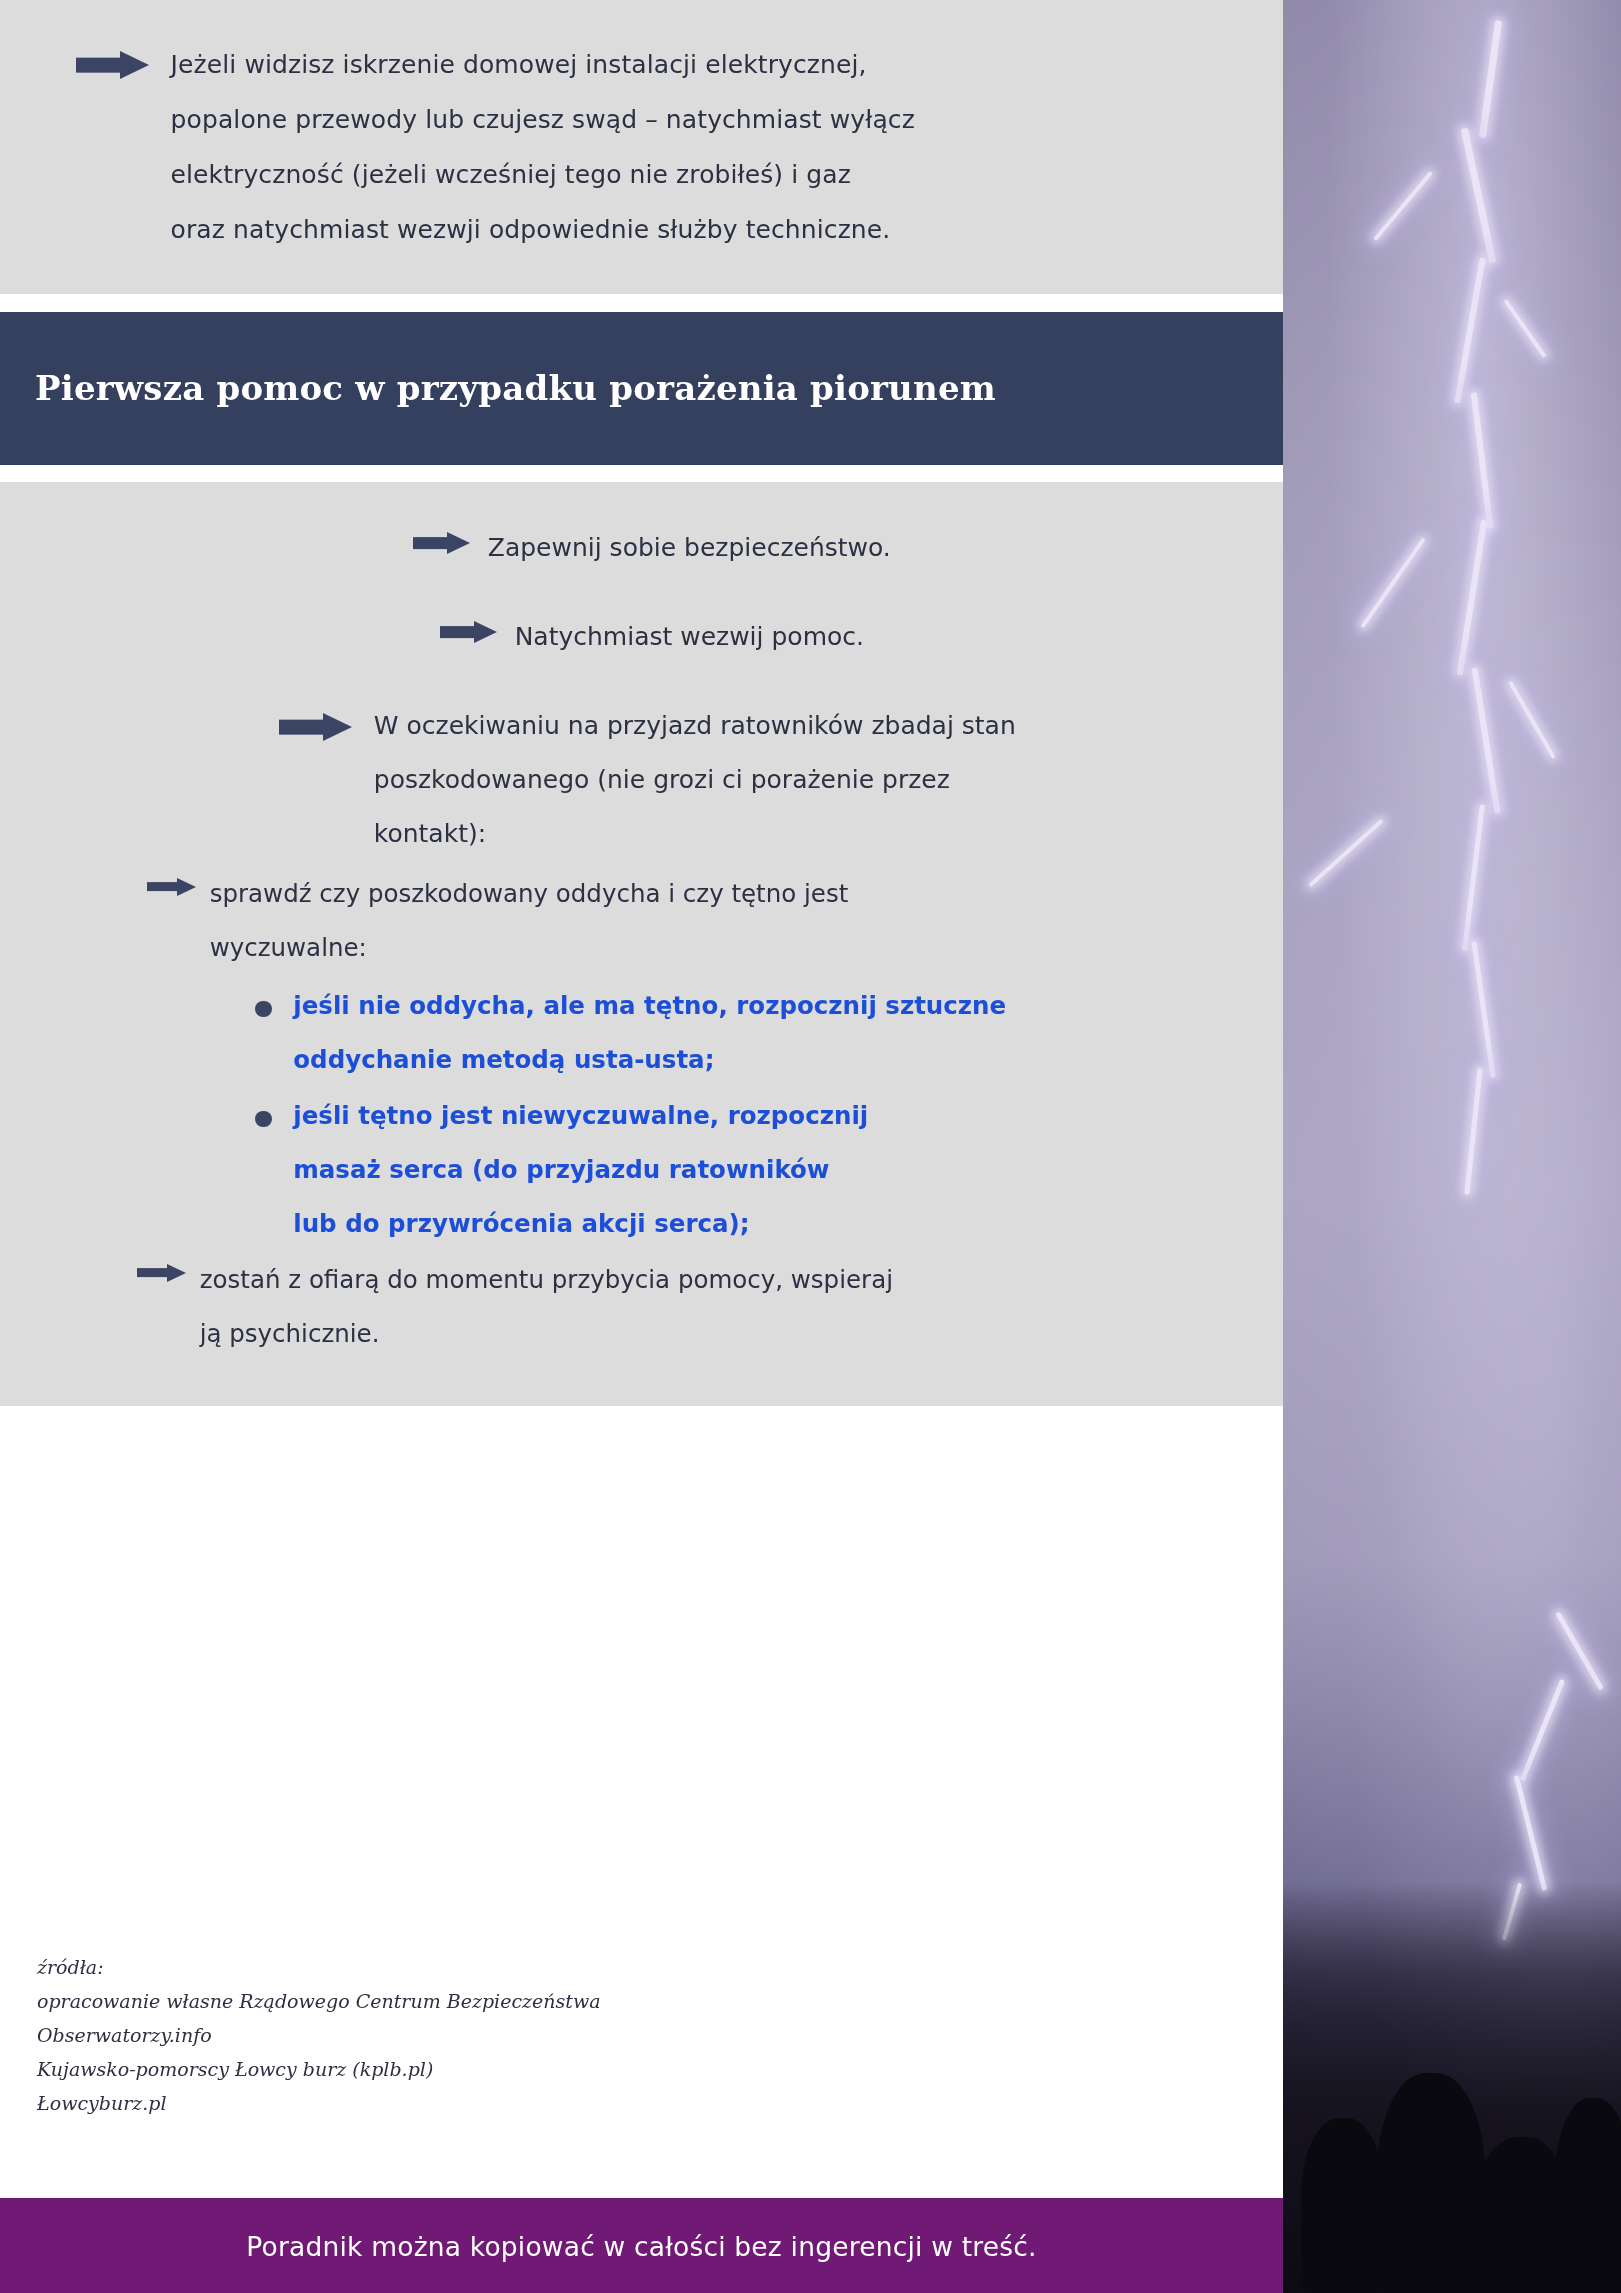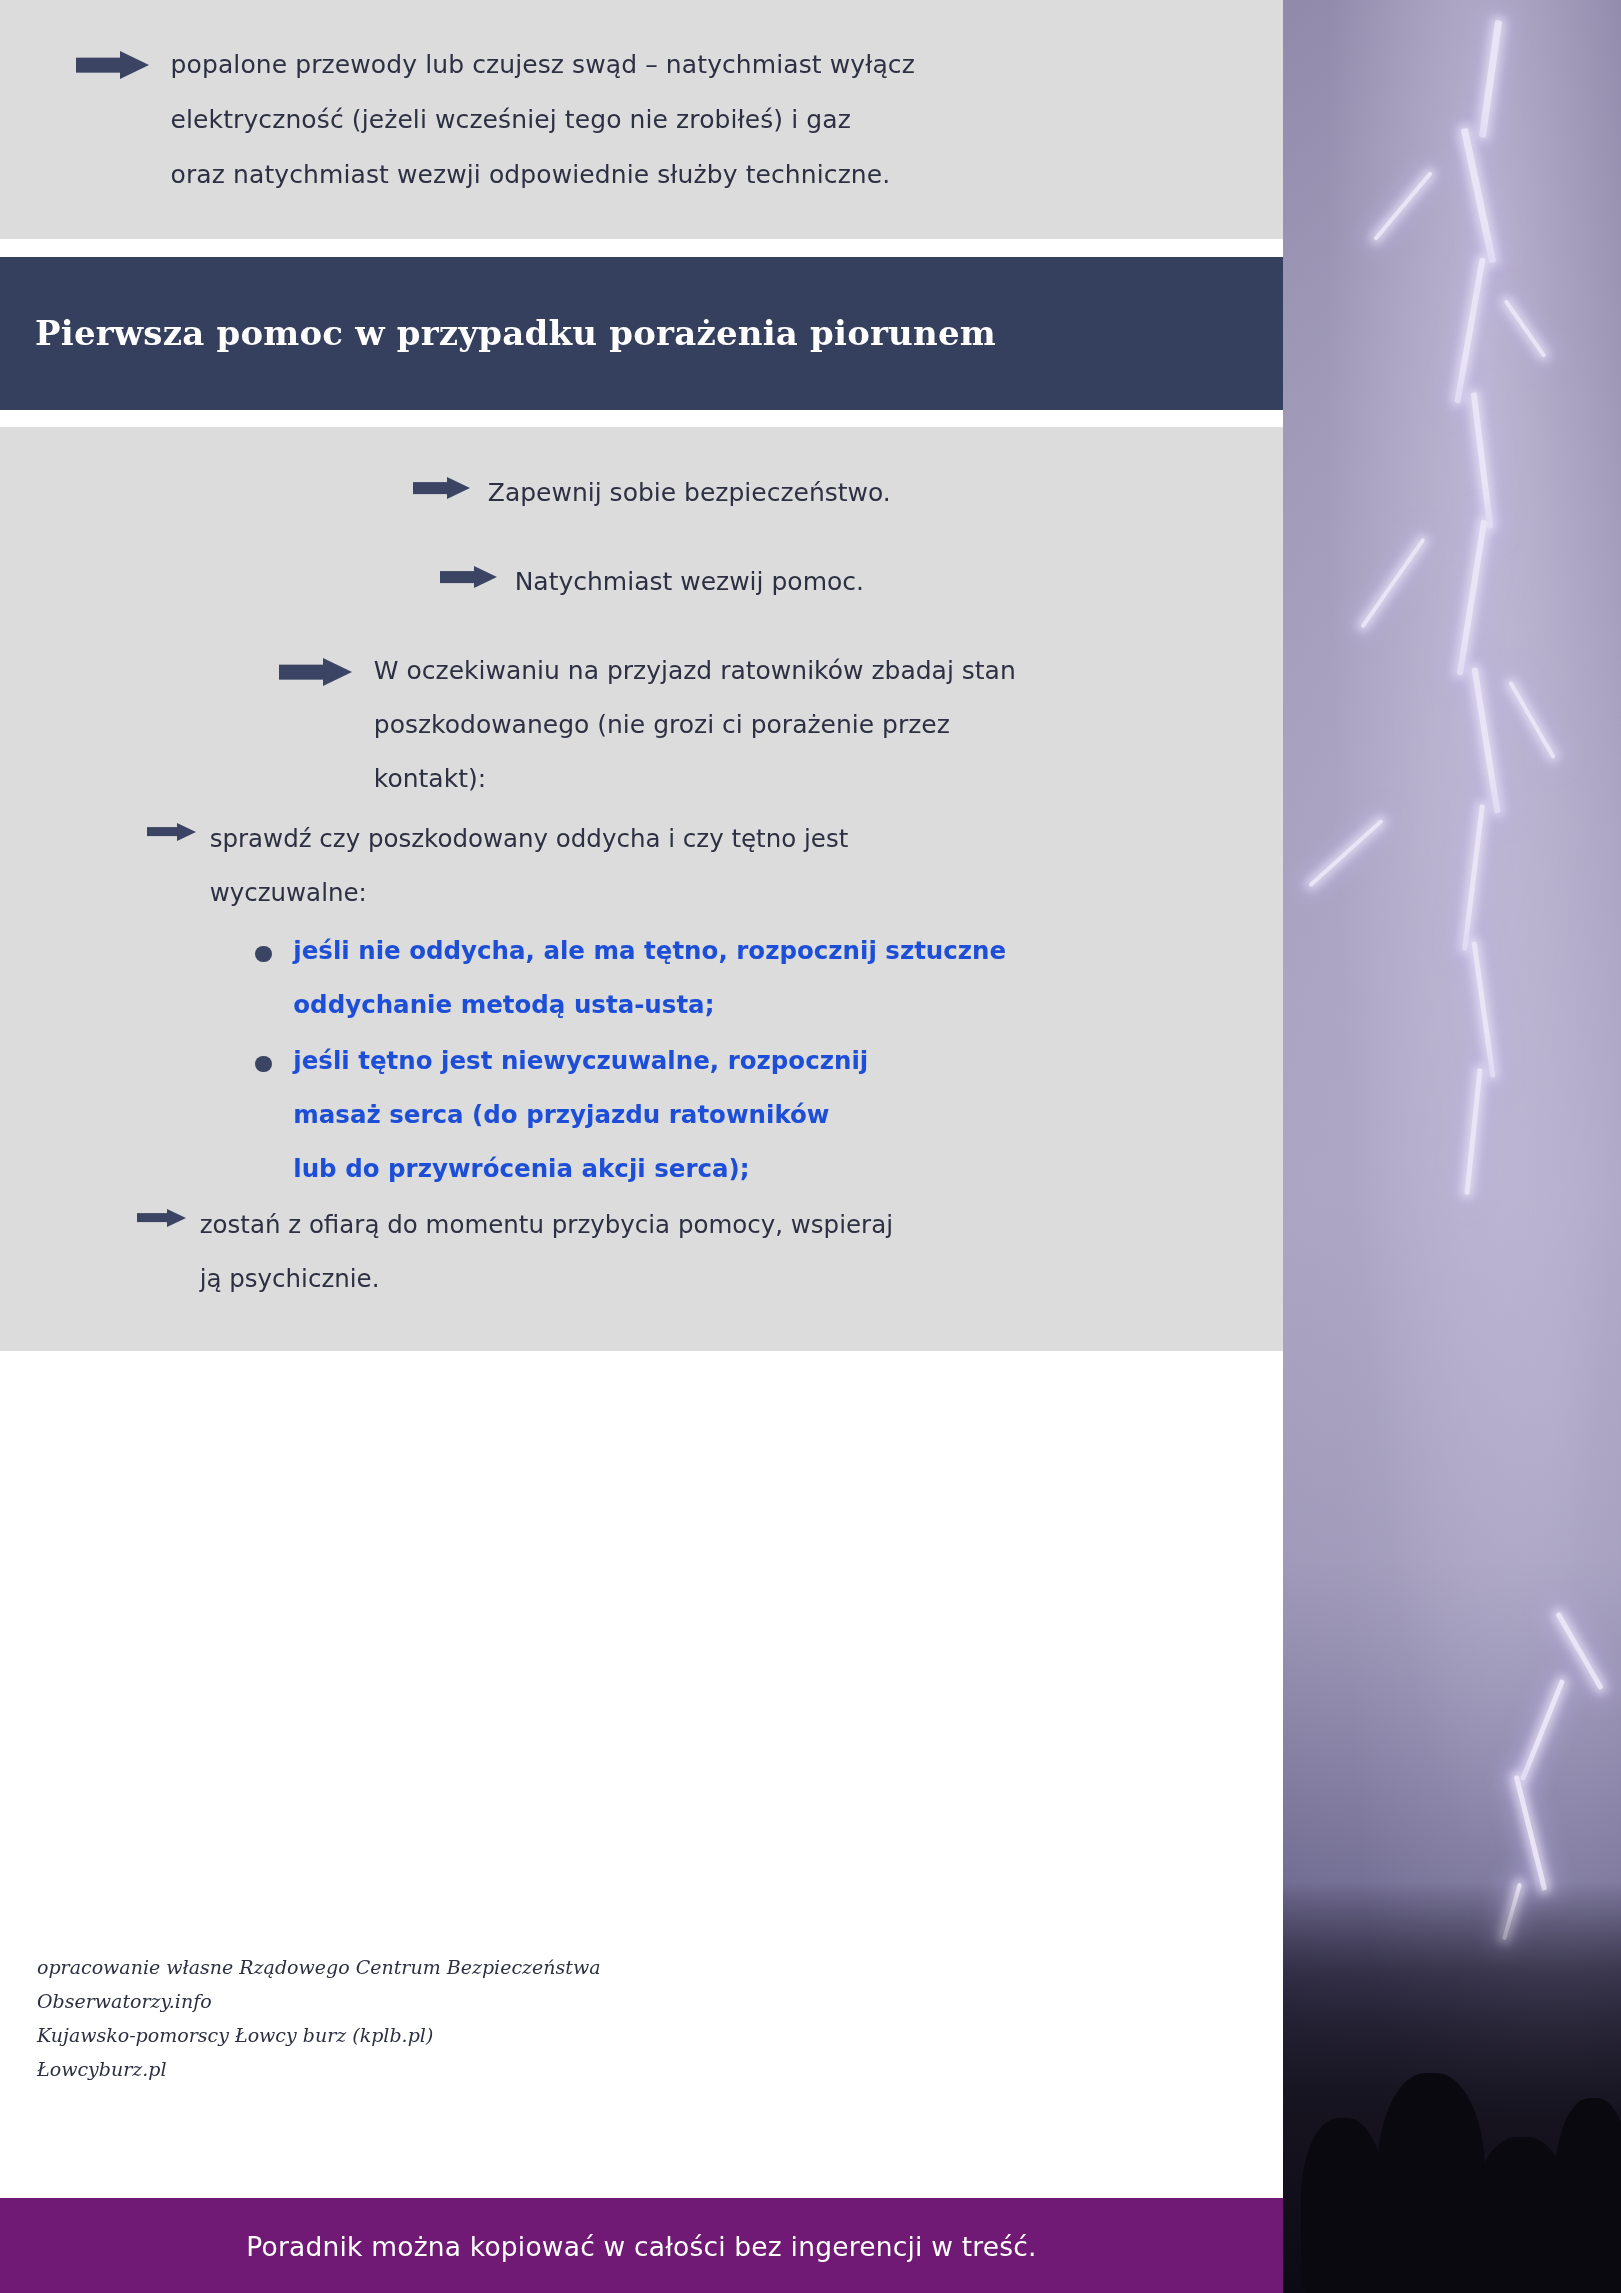--- a/index.html
+++ b/index.html
@@ -273,20 +273,21 @@
 
 <div class="content">
 
   <section class="panel-gray" id="top-warning">
     <div class="warn-row">
       <span class="arrow arrow-lg">
         <span class="shaft"></span>
           <span class="head"></span>
       </span>
       <div class="warn-text">
+        <div>Jeżeli widzisz iskrzenie domowej instalacji elektrycznej,</div>
         <div>popalone przewody lub czujesz swąd – natychmiast wyłącz</div>
         <div>elektryczność (jeżeli wcześniej tego nie zrobiłeś) i gaz</div>
         <div>oraz natychmiast wezwji odpowiednie służby techniczne.</div>
       </div>
     </div>
   </section>
 
   <div class="panel-white gap-white"></div>
 
   <section class="panel-navy" id="heading-bar">
@@ -360,20 +361,21 @@
       </span>
       <div class="sub-text">
         <div>zostań z ofiarą do momentu przybycia pomocy, wspieraj</div>
         <div>ją psychicznie.</div>
       </div>
     </div>
 
   </section>
 
   <div id="sources">
+    <div class="source-line">źródła:</div>
     <div class="source-line">opracowanie własne Rządowego Centrum Bezpieczeństwa</div>
     <div class="source-line">Obserwatorzy.info</div>
     <div class="source-line">Kujawsko-pomorscy Łowcy burz (kplb.pl)</div>
     <div class="source-line">Łowcyburz.pl</div>
   </div>
 
   <div id="footer-bar">
     <div class="footer-text">Poradnik można kopiować w całości bez ingerencji w treść.</div>
   </div>
 

